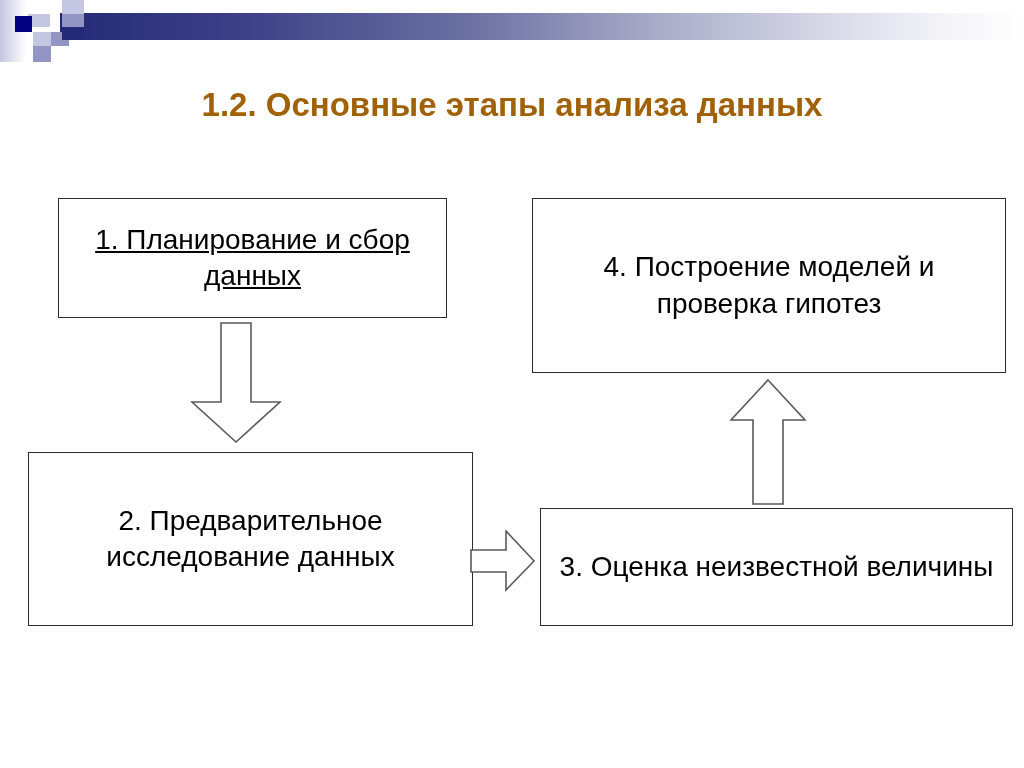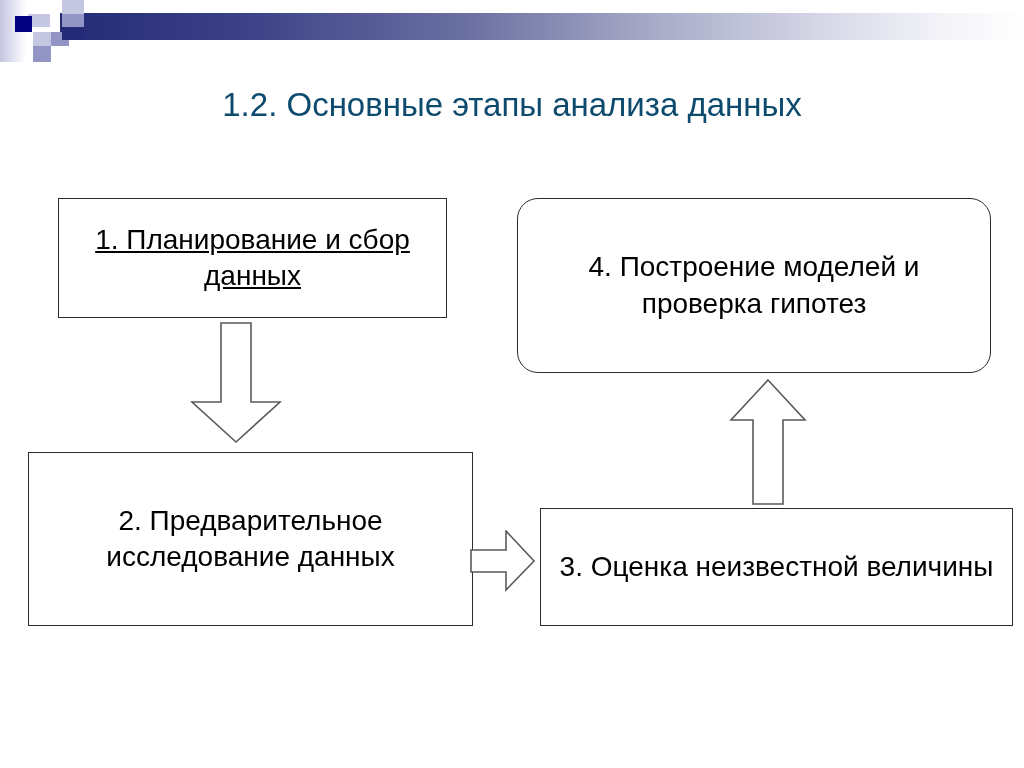--- a/index.html
+++ b/index.html
@@ -47,22 +47,22 @@
   .sq-dark   { background: #252a77; }
 
   
   #slide-title {
     position: absolute;
     left: 0;
     top: 86px;
     width: 1024px;
     text-align: center;
     font-size: 33px;
-    font-weight: normal;
-    color: #0c4a6e;
+    font-weight: bold;
+    color: #a16207;
     letter-spacing: 0px;
     line-height: 1.15;
   }
 
   
   .flow-box {
     position: absolute;
     box-sizing: border-box;
     border: 1.6px solid #2b2b2b;
     background: #ffffff;
@@ -70,21 +70,21 @@
     align-items: center;
     justify-content: center;
     text-align: center;
     color: #000000;
     font-size: 28px;
     line-height: 1.30;
     padding: 4px 10px;
   }
 
   #box-1 { left: 58px;  top: 198px; width: 389px; height: 120px; text-decoration: underline; }
-  #box-4 { left: 517px; top: 198px; width: 474px; height: 175px; border-radius: 21px; }
+  #box-4 { left: 532px; top: 198px; width: 474px; height: 175px; }
   #box-2 { left: 28px;  top: 452px; width: 445px; height: 174px; }
   #box-3 { left: 540px; top: 508px; width: 473px; height: 118px; }
 
   
   .arrow { position: absolute; }
   .arrow svg { display: block; }
   .arrow-shape {
     fill: #ffffff;
     stroke: #5a5a5a;
     stroke-width: 1.6;

